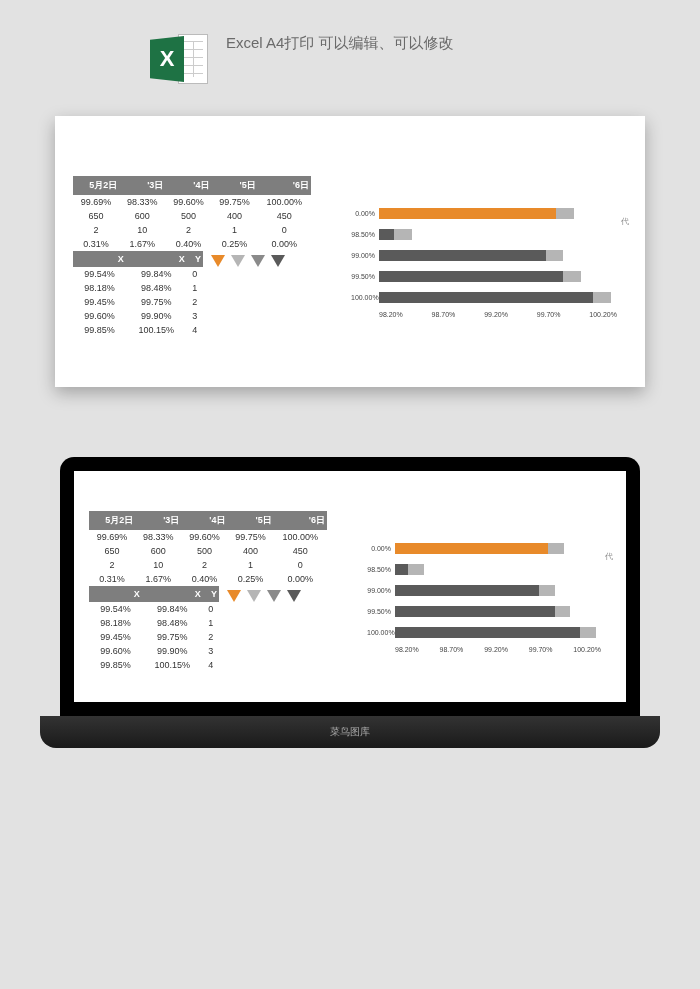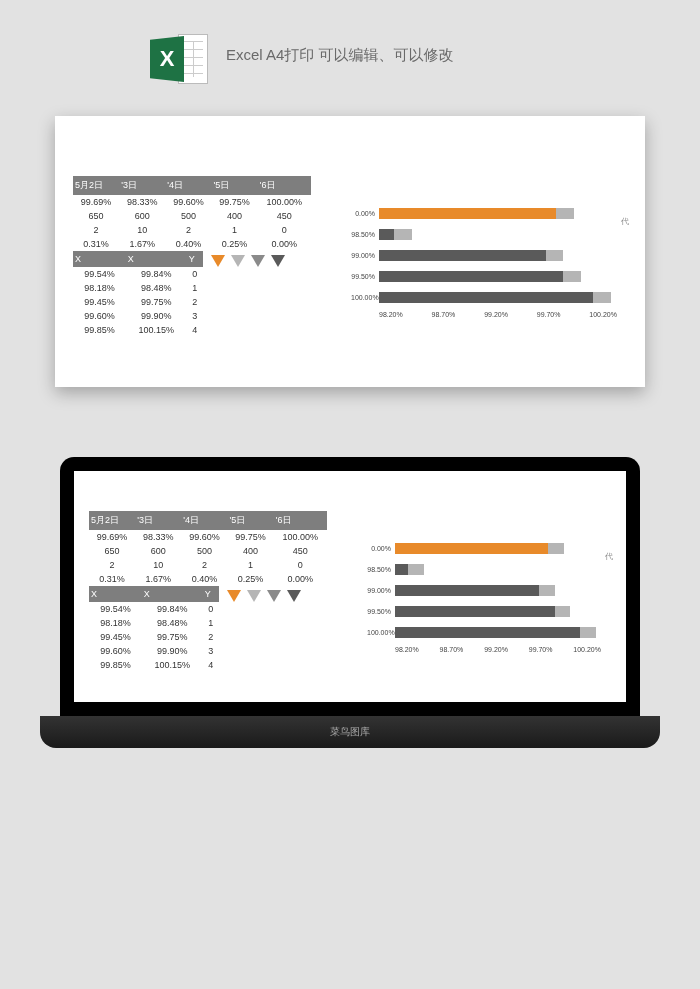--- a/index.html
+++ b/index.html
@@ -48,35 +48,35 @@
     linear-gradient(#ccc,#ccc) 0 8px/100% 1px no-repeat,
     linear-gradient(#ccc,#ccc) 0 16px/100% 1px no-repeat,
     linear-gradient(#ccc,#ccc) 0 24px/100% 1px no-repeat,
     linear-gradient(#ccc,#ccc) 0 32px/100% 1px no-repeat,
     linear-gradient(#ccc,#ccc) 50% 0/1px 100% no-repeat;
 }
 .header-text .title {
   font-size: 26px; font-weight: bold; color: #333;
 }
 .header-text .subtitle {
-  margin-top: 16px;
+  margin-top: 4px;
   font-size: 15px; color: #6a6a6a; font-weight: 500;
 }
 .card {
   width: 590px;
   margin: 8px auto 0;
   background: #fff;
   padding: 60px 18px 50px 18px;
   box-shadow: 0 6px 16px rgba(0,0,0,0.28);
   display: flex;
   gap: 8px;
 }
 .tables { flex: 0 0 238px; font-size: 9px; color: #333; }
 table { border-collapse: collapse; width: 100%; }
-.hdr td { background: #7e7e7e; color: #fff; font-weight: 400; text-align: left; padding: 3px 2px; font-size: 9px; }
+.hdr td { background: #7e7e7e; color: #fff; font-weight: 700; text-align: right; padding: 3px 2px; font-size: 9px; }
 .row td { text-align: center; padding: 2px 1px; }
 .t2 { width: 130px; }
 .tri-row { margin-top: 4px; display: flex; gap: 6px; padding-left: 4px; }
 .tri { width: 0; height: 0; border-left: 7px solid transparent; border-right: 7px solid transparent; border-top: 12px solid; }
 .chart { flex: 1; position: relative; padding: 30px 10px 4px 32px; font-size: 7px; color: #444; }
 .bar-row { display: flex; align-items: center; margin-bottom: 7px; height: 14px; }
 .bar-row .lbl { width: 28px; text-align: right; padding-right: 4px; font-size: 7px; }
 .bar-track { flex: 1; height: 11px; position: relative; }
 .seg { position: absolute; top: 0; height: 100%; }
 .axis { display: flex; justify-content: space-between; padding-left: 28px; margin-top: 2px; }

